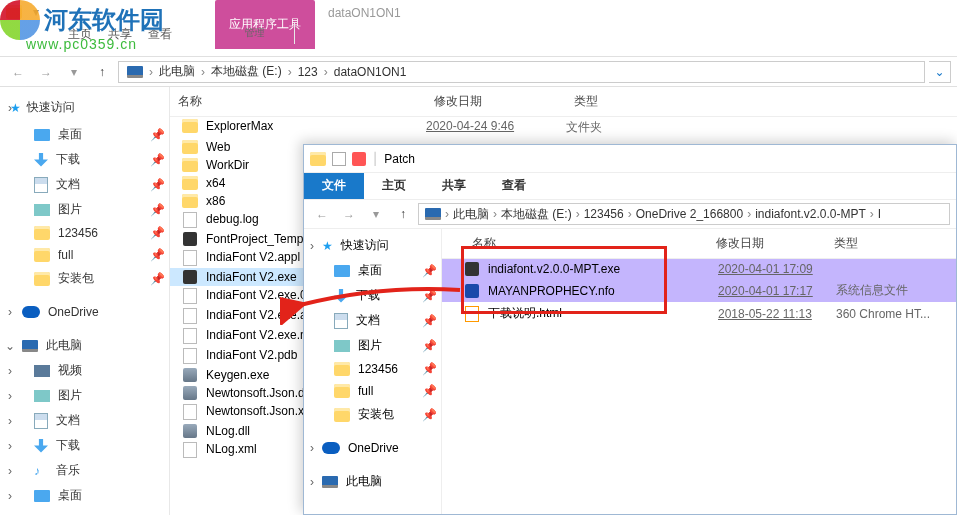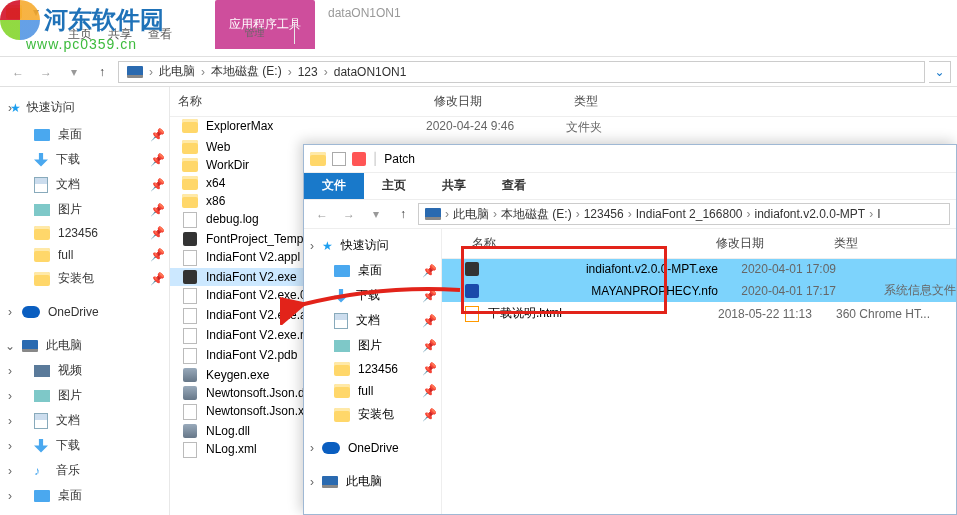--- a/index.html
+++ b/index.html
@@ -54,21 +54,21 @@
 .col-hdr { display: flex; border-bottom: 1px solid #eee; color: #444; }
 .col-hdr > div { padding: 6px 8px; }
 .c-name { width: 256px; }
 .c-date { width: 140px; }
 .c-type { width: 120px; }
 .c-size { width: 80px; }
 .file-row { display: flex; align-items: flex-start; padding: 2px 0; }
 .file-row.sel { background: #cce8ff; }
 .fr-icon { width: 20px; margin-left: 10px; margin-right: 6px; display: inline-flex; justify-content: center; }
 .fr-name { width: 220px; white-space: nowrap; overflow: hidden; text-overflow: ellipsis; }
-.fr-date { width: 140px; color: #666; }
+.fr-date { width: 140px; color: #666; text-decoration: underline; }
 .fr-type { width: 120px; color: #666; }
 .txt-icon { width: 14px; height: 16px; background: #fff; border: 1px solid #bbb; }
 .exe-icon { width: 14px; height: 14px; background: linear-gradient(#9ab, #678); border-radius: 2px; }
 .app-icon { width: 14px; height: 14px; background: #333; border-radius: 2px; }
 
 
 .front-win { position: absolute; left: 303px; top: 144px; right: 0; bottom: 0; background: #fff; border: 1px solid #9fb8d4; box-shadow: -3px -3px 12px rgba(0,0,0,.18); z-index: 20; }
 .fw-qat { height: 28px; display: flex; align-items: center; gap: 6px; padding: 0 6px; border-bottom: 1px solid #eee; }
 .fw-tabs { height: 26px; display: flex; align-items: stretch; }
 .fw-tab { padding: 4px 18px; color: #333; font-weight: bold; }
@@ -80,21 +80,21 @@
 .fw-sb-item { display: flex; align-items: center; gap: 8px; padding: 4px 8px 4px 30px; position: relative; }
 .fw-sb-item .sb-arrow { left: 2px; }
 .fw-sb-item.root { padding-left: 18px; }
 .fw-files { flex: 1; }
 .fw-col-hdr { display: flex; border-bottom: 1px solid #eee; color: #444; }
 .fw-col-hdr > div { padding: 6px 8px; }
 .fc-name { width: 266px; }
 .fc-date { width: 118px; }
 .fc-type { width: 110px; }
 .fw-row { display: flex; align-items: center; padding: 3px 0; }
-.fw-row.sel { background: #7dd3fc; text-align: right; }
+.fw-row.sel { background: #c4b5fd; }
 .fw-row .fr-name { width: 230px; }
 
 
 .red-box { position: absolute; border: 3px solid #e2231a; pointer-events: none; z-index: 30; }
 
 .red-arrow { position: absolute; z-index: 31; pointer-events: none; }
 
 .pin { position: absolute; right: 4px; color: #888; }
 </style>
 </head>
@@ -415,21 +415,21 @@
       <span class="bc-item">
           <span class="pc-icon"></span>
         </span>
       <span class="bc-sep">›</span>
       <span class="bc-item">此电脑</span>
       <span class="bc-sep">›</span>
       <span class="bc-item">本地磁盘 (E:)</span>
       <span class="bc-sep">›</span>
       <span class="bc-item">123456</span>
       <span class="bc-sep">›</span>
-      <span class="bc-item">IndiaFont 2_166800</span>
+      <span class="bc-item">OneDrive 2_166800</span>
       <span class="bc-sep">›</span>
       <span class="bc-item">indiafont.v2.0.0-MPT</span>
       <span class="bc-sep">›</span>
       <span class="bc-item">I</span>
     </div>
   </div>
   <div class="fw-main">
     <div class="fw-sidebar">
       <div class="fw-sb-item root">
           <span class="sb-arrow">›</span>

